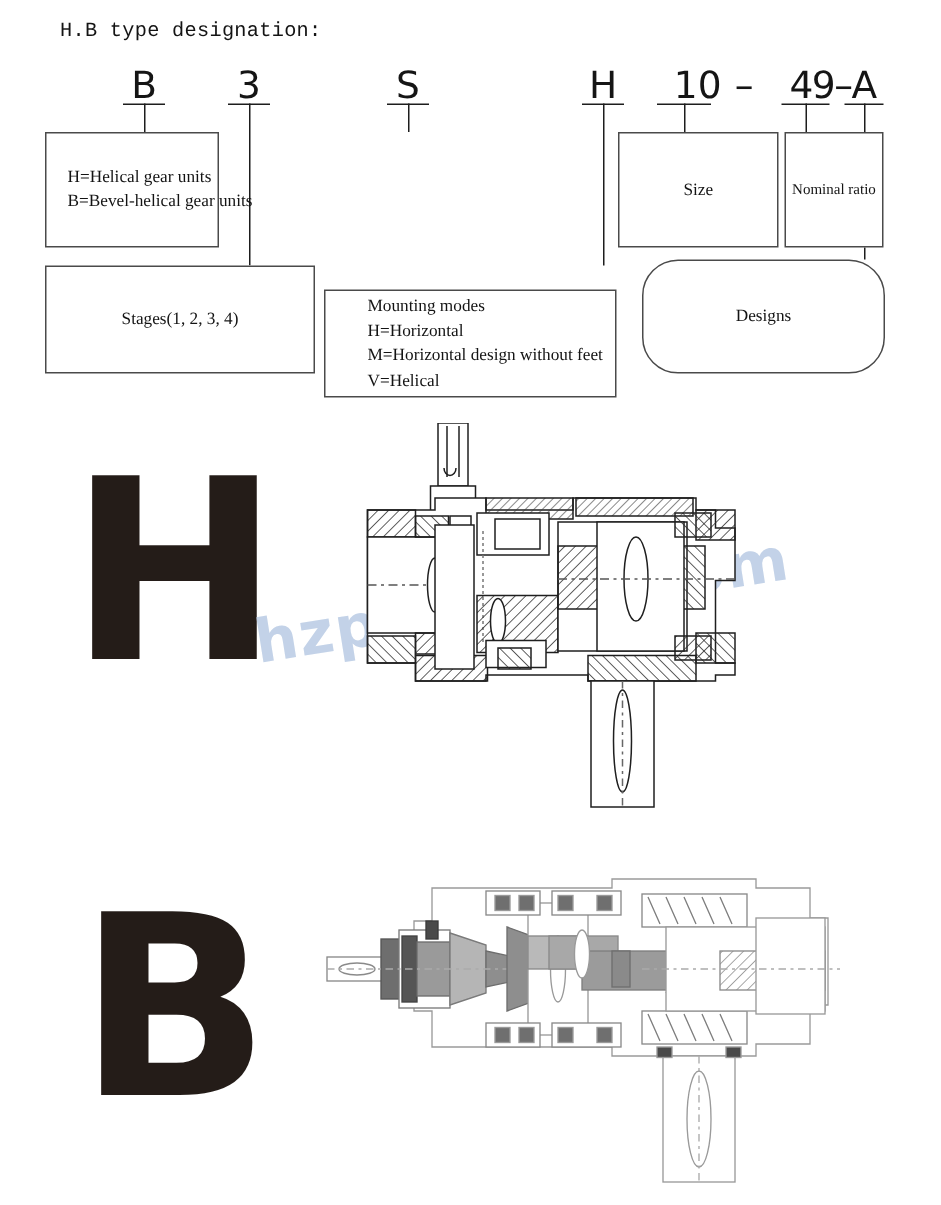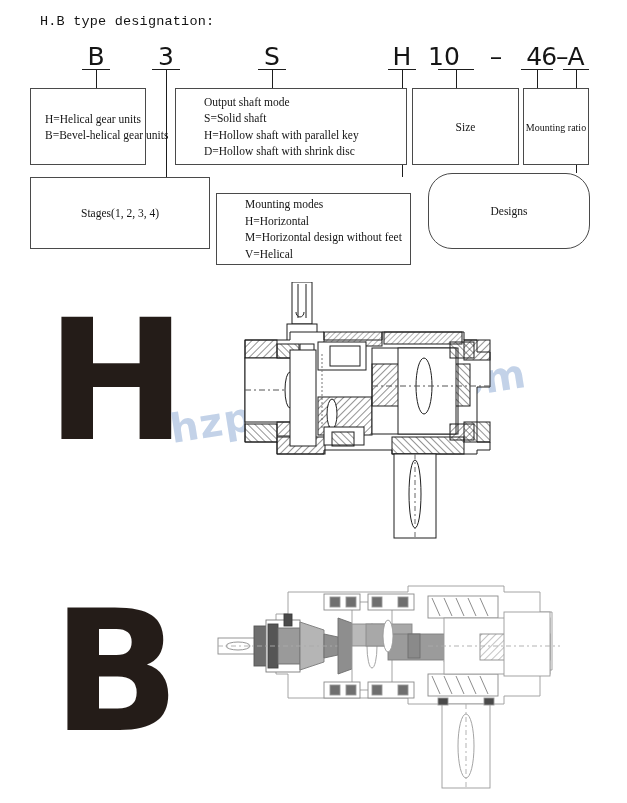--- a/index.html
+++ b/index.html
@@ -123,23 +123,23 @@
 <body>
 
 <div class="page">
 
   <div class="title">H.B type designation:</div>
 
   <div class="code" style="left:80px; top:44px; width:32px;">B</div>
   <div class="code" style="left:150px; top:44px; width:32px;">3</div>
   <div class="code" style="left:256px; top:44px; width:32px;">S</div>
   <div class="code" style="left:386px; top:44px; width:32px;">H</div>
-  <div class="code" style="left:424px; top:44px; width:40px;">10</div>
+  <div class="code" style="left:441px; top:44px; width:40px;text-align:right;">10</div>
   <div class="code" style="left:484px; top:44px; width:24px;">–</div>
-  <div class="code small-gap" style="left:519px; top:44px; width:72px;">46–A</div>
+  <div class="code small-gap" style="left:519px; top:44px; width:72px;">49–A</div>
 
   <div class="tick" style="left:82px; top:69px; width:28px;"></div>
   <div class="tick" style="left:152px; top:69px; width:28px;"></div>
   <div class="tick" style="left:258px; top:69px; width:28px;"></div>
   <div class="tick" style="left:388px; top:69px; width:28px;"></div>
   <div class="tick" style="left:438px; top:69px; width:36px;"></div>
   <div class="tick" style="left:521px; top:69px; width:32px;"></div>
   <div class="tick" style="left:563px; top:69px; width:26px;"></div>
 
   <div class="drop" style="left:96px; top:69px; height:19px;"></div>
@@ -156,35 +156,27 @@
 
   <div class="drop" style="left:576px; top:69px; height:104px;"></div>
 
   <div class="box" style="left:30px; top:88px; width:116px; height:77px;">
     <div class="box-lines">
       <div>H=Helical gear units</div>
       <div>B=Bevel-helical gear units</div>
     </div>
   </div>
 
-  <div class="box" style="left:175px; top:88px; width:232px; height:77px;">
-    <div class="box-lines indent">
-      <div>Output shaft mode</div>
-      <div>S=Solid shaft</div>
-      <div>H=Hollow shaft with parallel key</div>
-      <div>D=Hollow shaft with shrink disc</div>
-    </div>
-  </div>
 
   <div class="box" style="left:412px; top:88px; width:107px; height:77px;">
     <div class="box-center">Size</div>
   </div>
 
   <div class="box" style="left:523px; top:88px; width:66px; height:77px;">
-    <div class="box-center tiny">Mounting ratio</div>
+    <div class="box-center tiny">Nominal ratio</div>
   </div>
 
   <div class="box" style="left:30px; top:177px; width:180px; height:72px;padding-left:31px;">
     <div class="box-center">Stages(1, 2, 3, 4)</div>
   </div>
 
   <div class="box" style="left:216px; top:193px; width:195px; height:72px;">
     <div class="box-lines indent">
       <div>Mounting modes</div>
       <div>H=Horizontal</div>

